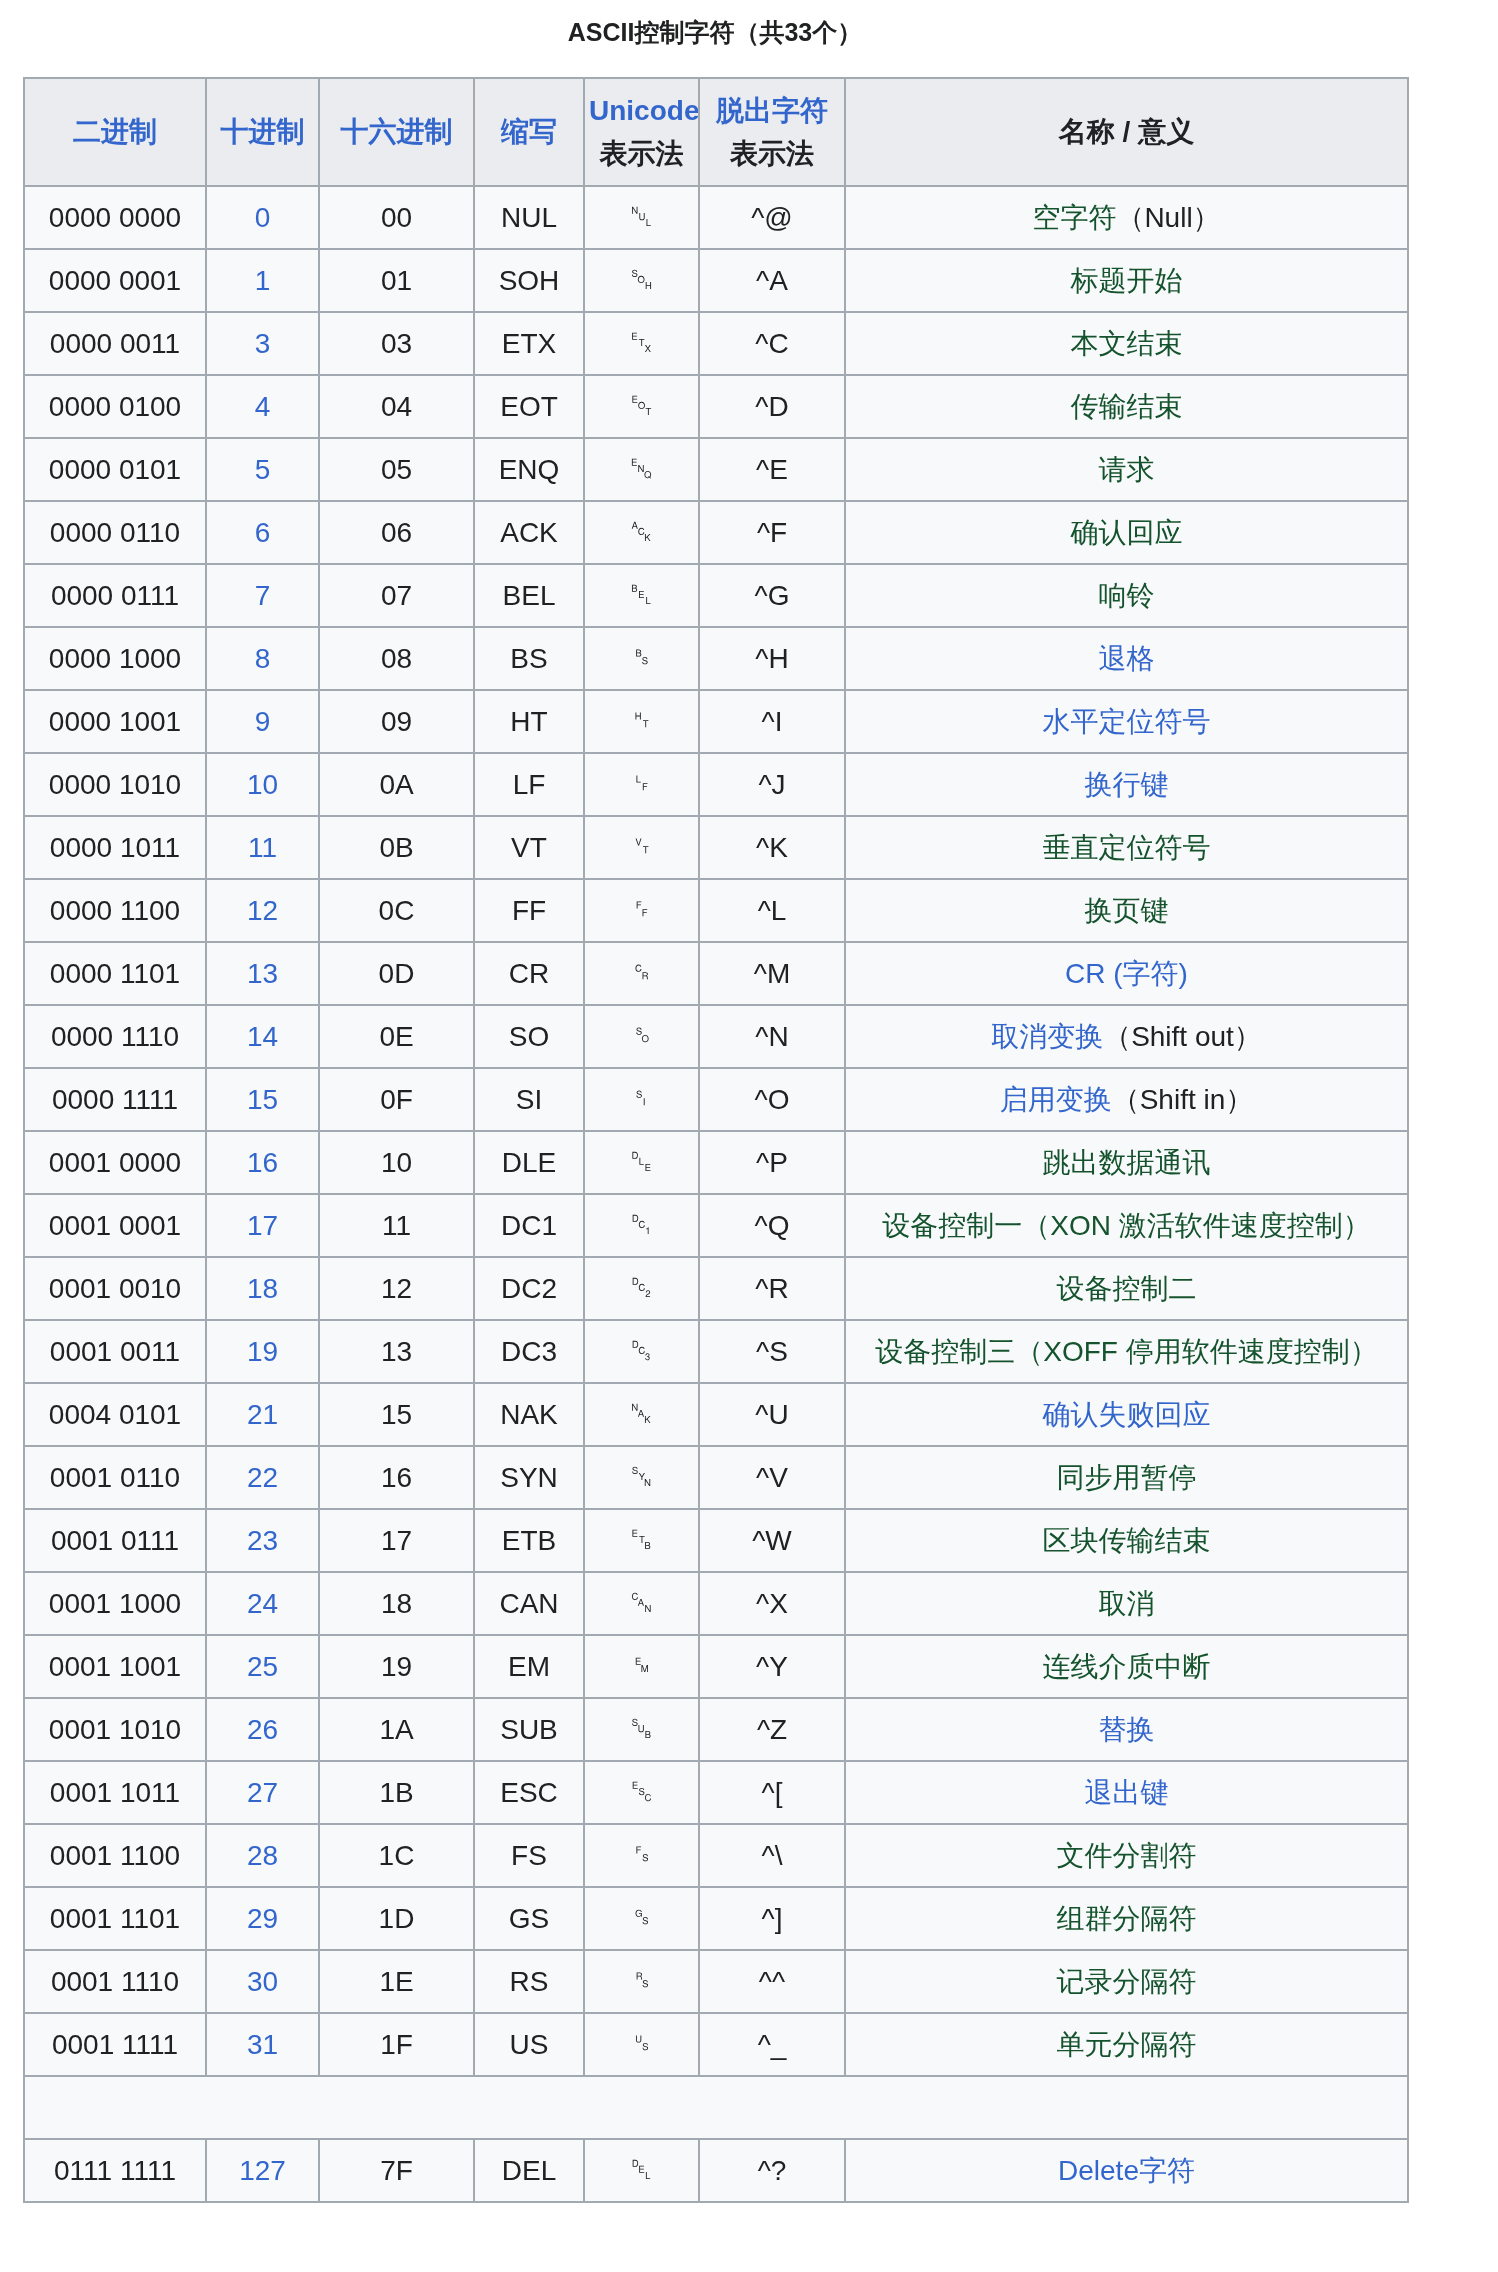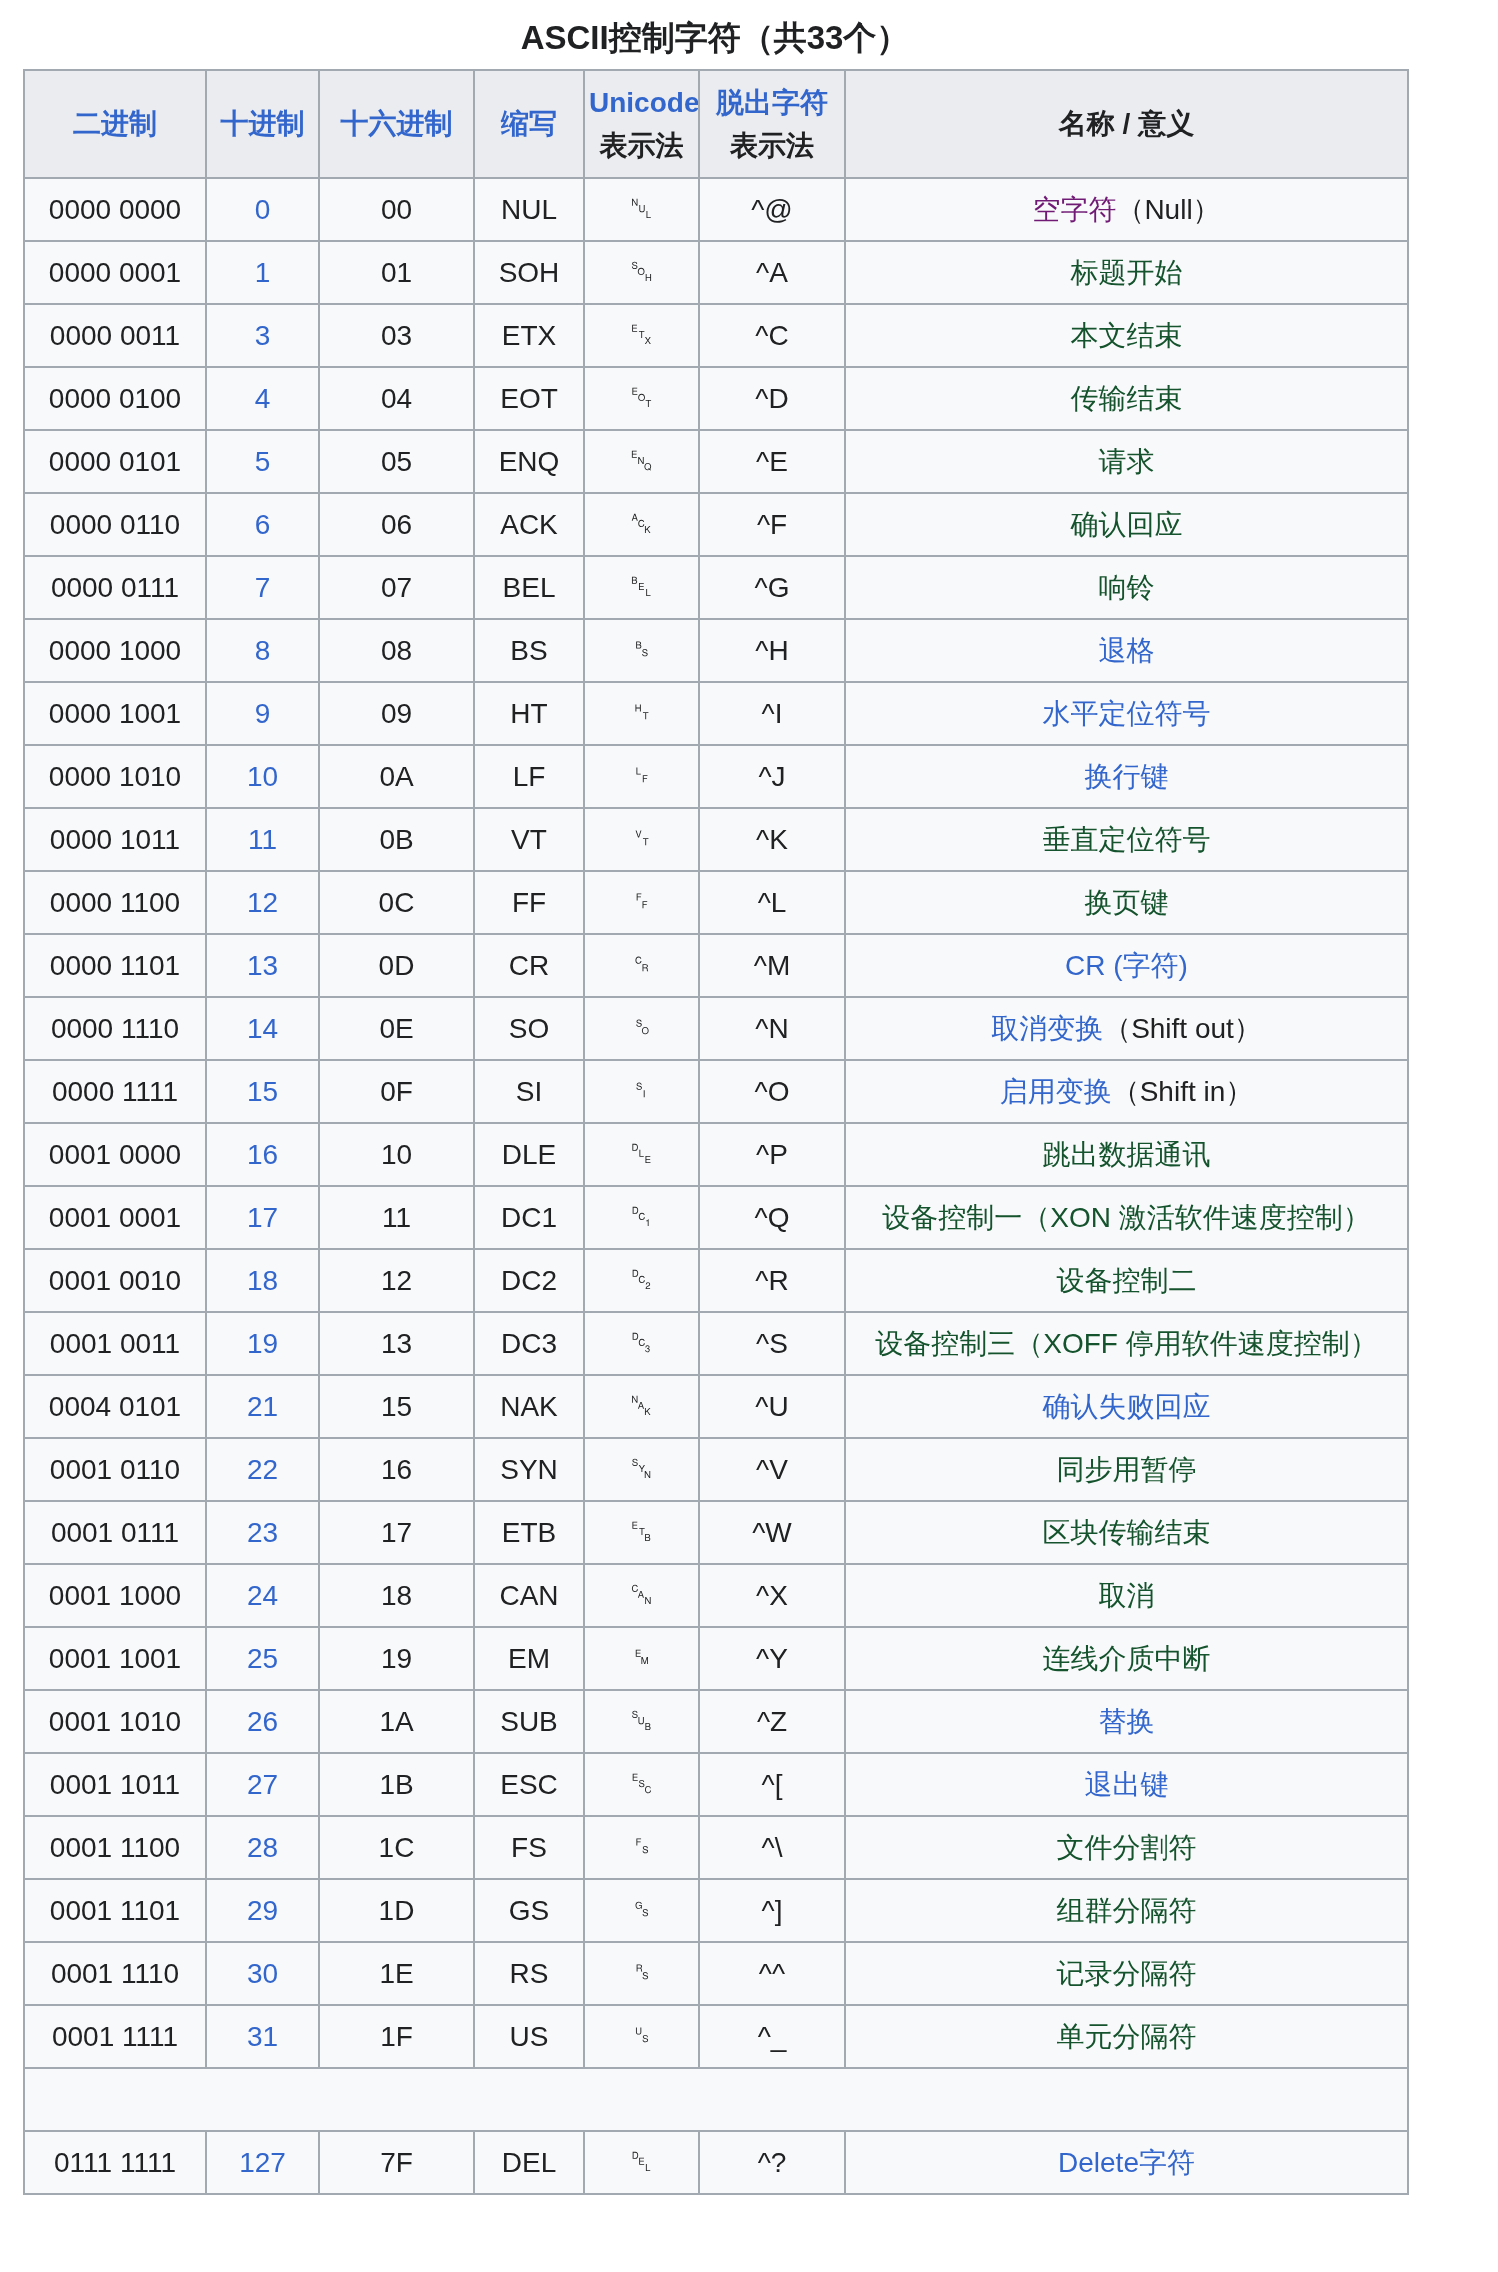--- a/index.html
+++ b/index.html
@@ -6,23 +6,23 @@
   body{
     font-family:"Liberation Sans","DejaVu Sans",sans-serif;
     color:#202122;
     width:1498px;
   }
   .page{padding-top:10px;}
   .table-title{
     width:1384px;
     margin-left:23px;
     text-align:center;
-    font-size:33px;
+    font-size:25px;
     font-weight:bold;
-    padding:6px 0 8px 0;
+    padding:6px 0 28px 0;
     color:#202122;
   }
   table.ascii{
     border-collapse:collapse;
     margin-left:23px;
     width:1384px;
     background:#f8f9fa;
     table-layout:fixed;
   }
   table.ascii th, table.ascii td{
@@ -38,21 +38,21 @@
     font-weight:bold;
     vertical-align:middle;
     line-height:1.55;
   }
   table.ascii tbody td{height:61px;vertical-align:middle;}
   td.c-uni{font-size:19px;color:#202122;}
   td.c-esc{font-size:30px;}
   td.c-name{text-align:left;padding-left:16px;}
   tr.sep-row td{height:10px;padding:0;}
   .lk{color:#3366cc;cursor:pointer;text-decoration:none;}
-  .lk-visited{color:#701a75;cursor:pointer;text-decoration:none;}
+  .lk-visited{color:#14532d;cursor:pointer;text-decoration:none;}
   .lk-red{color:#14532d;cursor:pointer;text-decoration:none;}
   .plain{color:#202122;}
   .hline{display:block;}
 </style>
 </head>
 <body>
 
 <div class="page">
   <div class="table-title">ASCII控制字符（共33个）</div>
 

